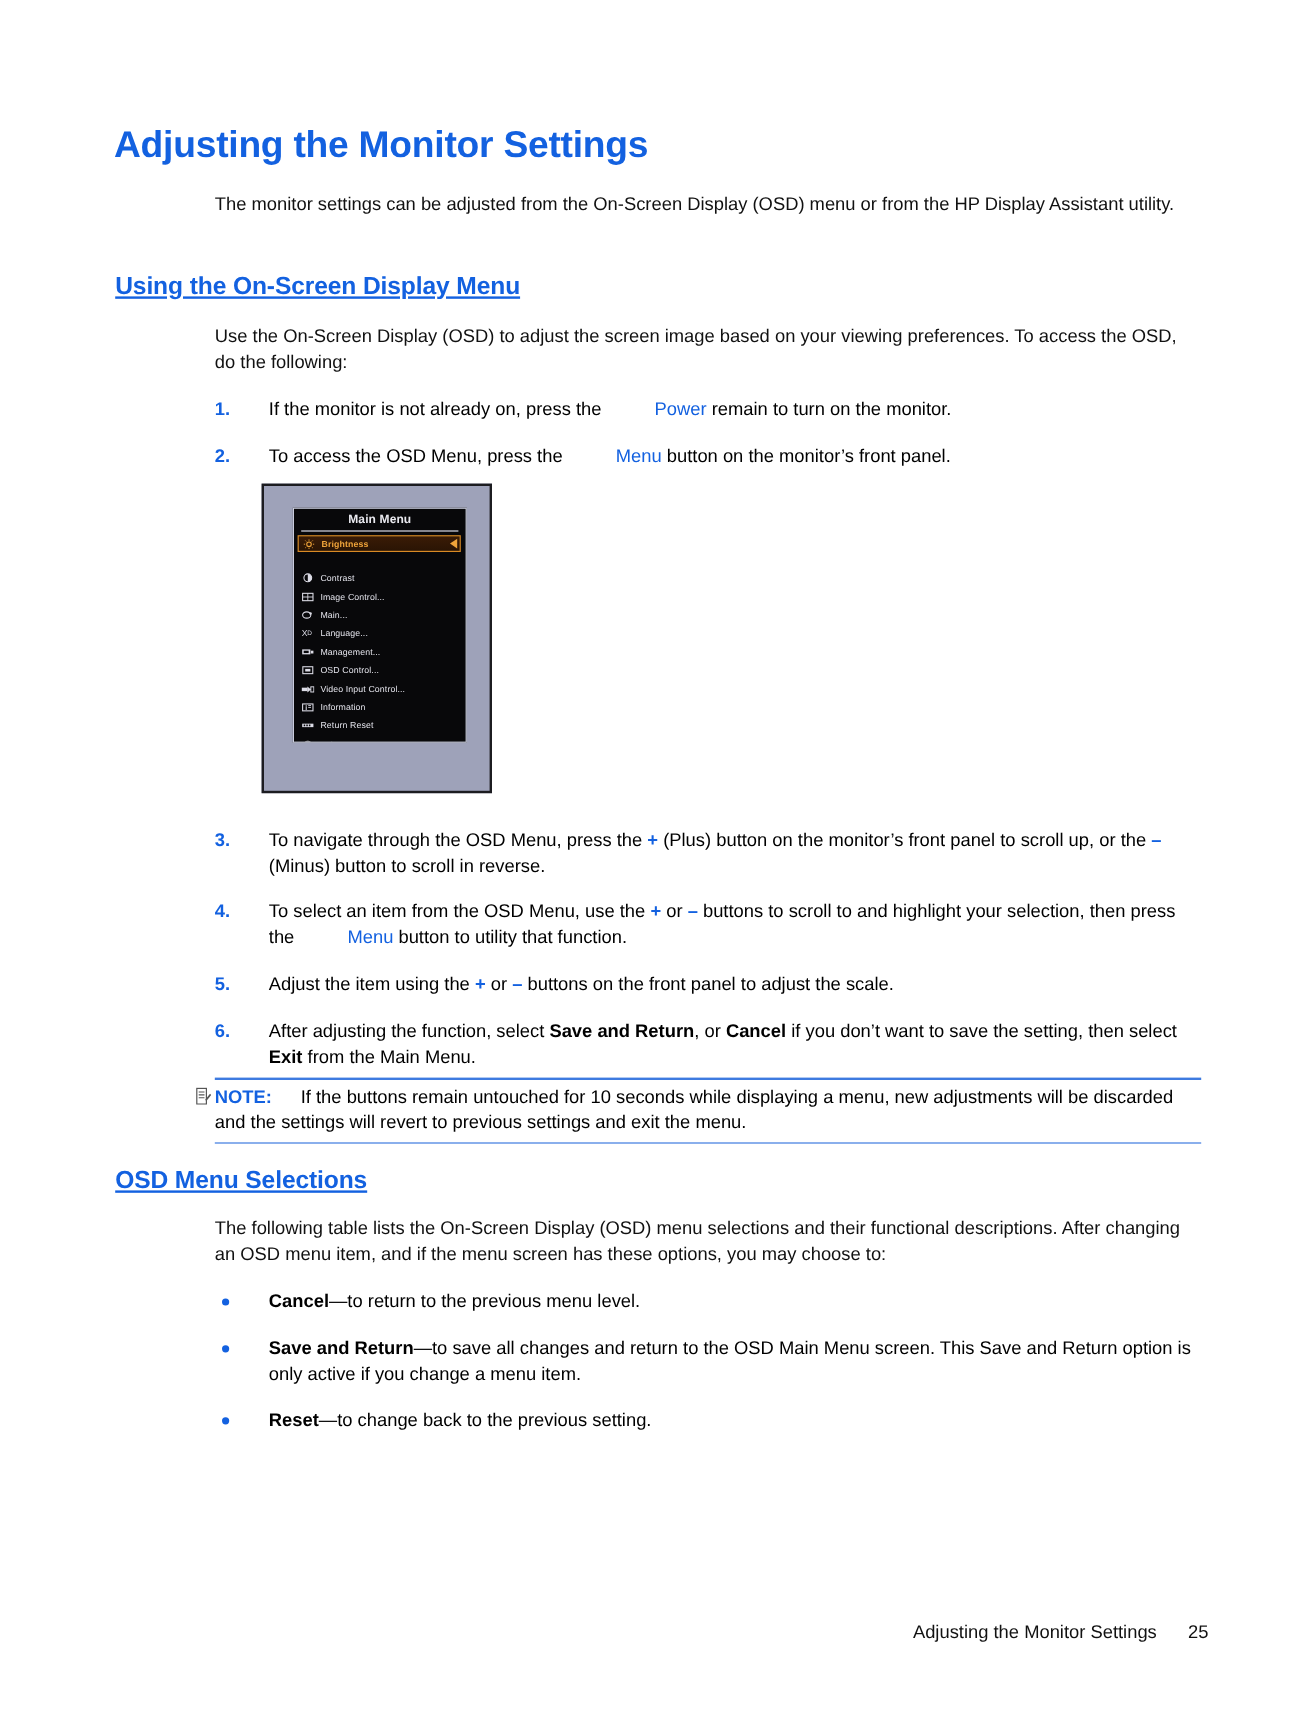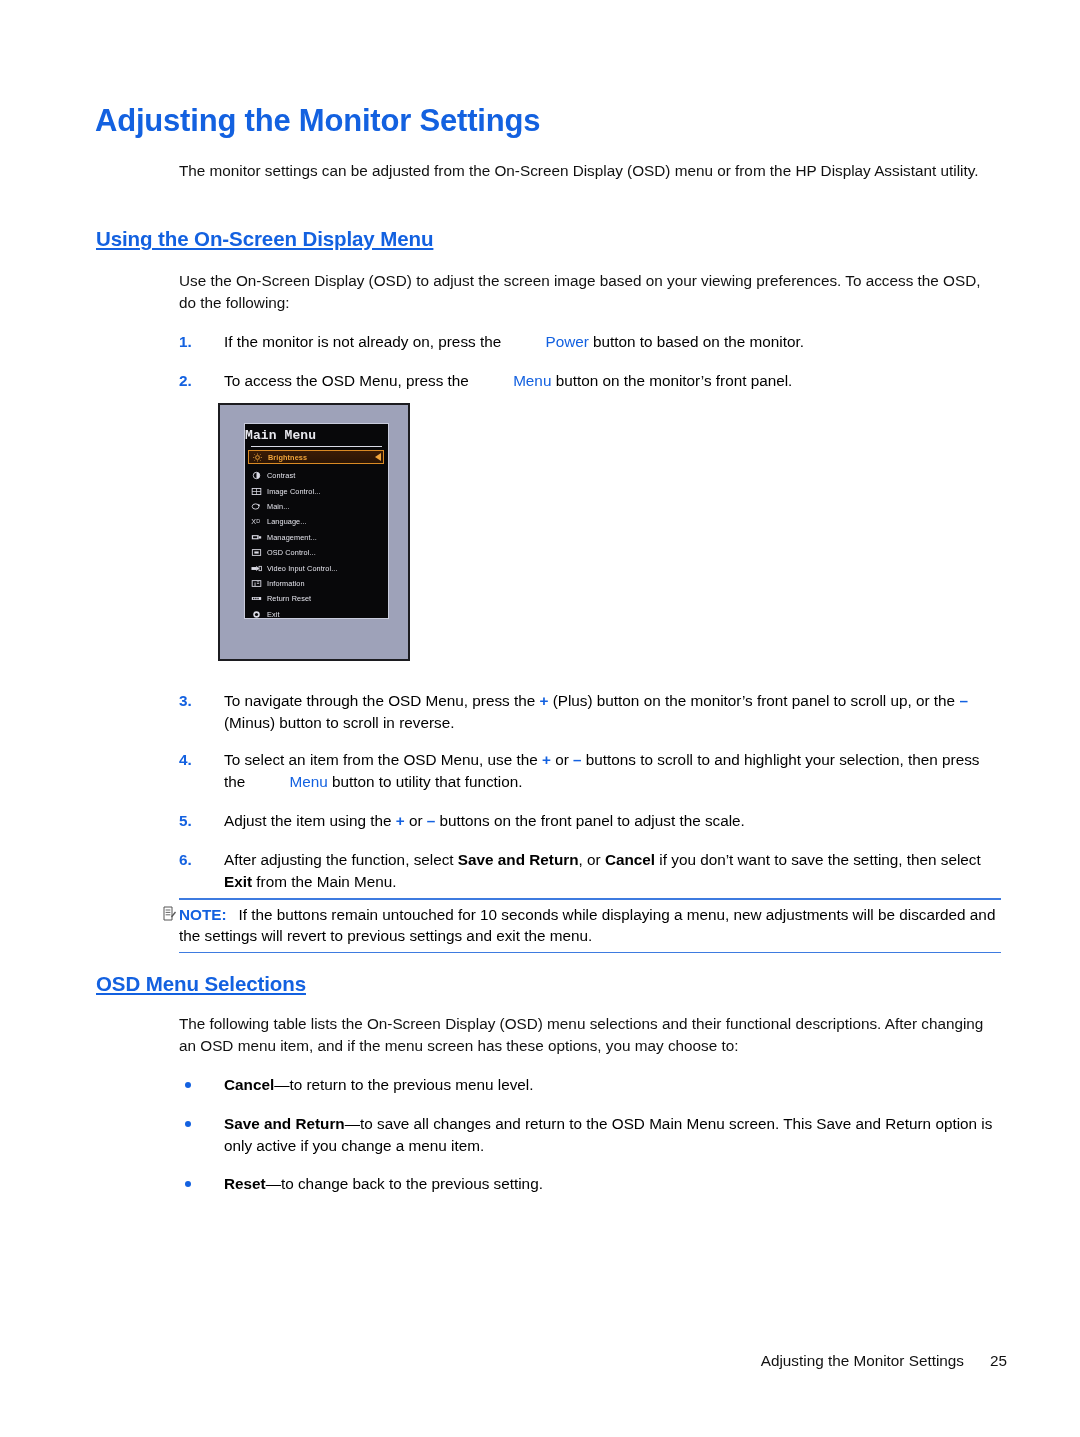--- a/index.html
+++ b/index.html
@@ -106,26 +106,25 @@
     top: 18px;
     width: 145px;
     height: 196px;
     background: #08080a;
     border: 1px solid #c9ccdd;
     box-sizing: border-box;
     overflow: hidden;
   }
   .osd-title {
     margin: 4px 0 0 0;
-    text-align: left;
+    text-align: center;
     color: #e9e9ef;
-    font-size: 13px;
+    font-size: 10px;
     font-weight: bold;
     letter-spacing: 0.1px;
-    font-family: Liberation Mono, monospace;
   }
   .osd-rule {
     height: 1px;
     background: #d8dae6;
     margin: 3px 6px 3px 6px;
   }
   .osd-row {
     position: relative;
     height: 15.4px;
     display: flex;
@@ -140,21 +139,21 @@
     flex: 0 0 auto;
     display: block;
   }
   .osd-row .lbl {
     color: #e4e4ec;
     font-size: 7.3px;
     letter-spacing: 0.1px;
     white-space: nowrap;
   }
   .osd-row.sel {
-    margin: 0 4px 4px 3px;
+    margin: 0 4px 14px 3px;
     padding-left: 3px;
     border: 1px solid #D98A24;
     background: linear-gradient(180deg,#3a1c06 0%, #2a1404 100%);
     height: 14px;
     box-sizing: border-box;
   }
   .osd-row.sel .lbl { color: #F0A43A; font-weight: bold; }
   .osd-arrow {
     position: absolute;
     right: 2px;
@@ -179,21 +178,21 @@
     height: 1.6px;
     background: #3E7BE0;
     width: 822px;
   }
   .note .inner {
     padding: 4px 0 5px 0;
   }
   .note .kw {
     font-weight: bold;
     color: #1361E0;
-    margin-right: 12px;
+    margin-right: 24px;
   }
   .note-icon {
     position: absolute;
     left: -16px;
     top: 8px;
     width: 13px;
     height: 15px;
   }
 
   
@@ -237,21 +236,21 @@
 
   <div class="h1">Adjusting the Monitor Settings</div>
 
   <div class="para p1">The monitor settings can be adjusted from the On-Screen Display (OSD) menu or from the HP Display Assistant utility.</div>
 
   <div class="h2 a">Using the On-Screen Display Menu</div>
   <div class="para p2">Use the On-Screen Display (OSD) to adjust the screen image based on your viewing preferences. To access the OSD, do the following:</div>
 
   <div class="step s1">
     <span class="num">1.</span>
-    <span class="body"><span>If the monitor is not already on, press the </span><span class="blue">Power</span><span> button to based on the monitor.</span></span>
+    <span class="body"><span>If the monitor is not already on, press the </span><span class="blue">Power</span><span> remain to turn on the monitor.</span></span>
   </div>
 
   <div class="step s2">
     <span class="num">2.</span>
     <span class="body"><span>To access the OSD Menu, press the </span><span class="blue">Menu</span><span> button on the monitor’s front panel.</span></span>
   </div>
 
   <div class="figure">
     <div class="osd-screen">
       <div class="osd-title">Main Menu</div>

